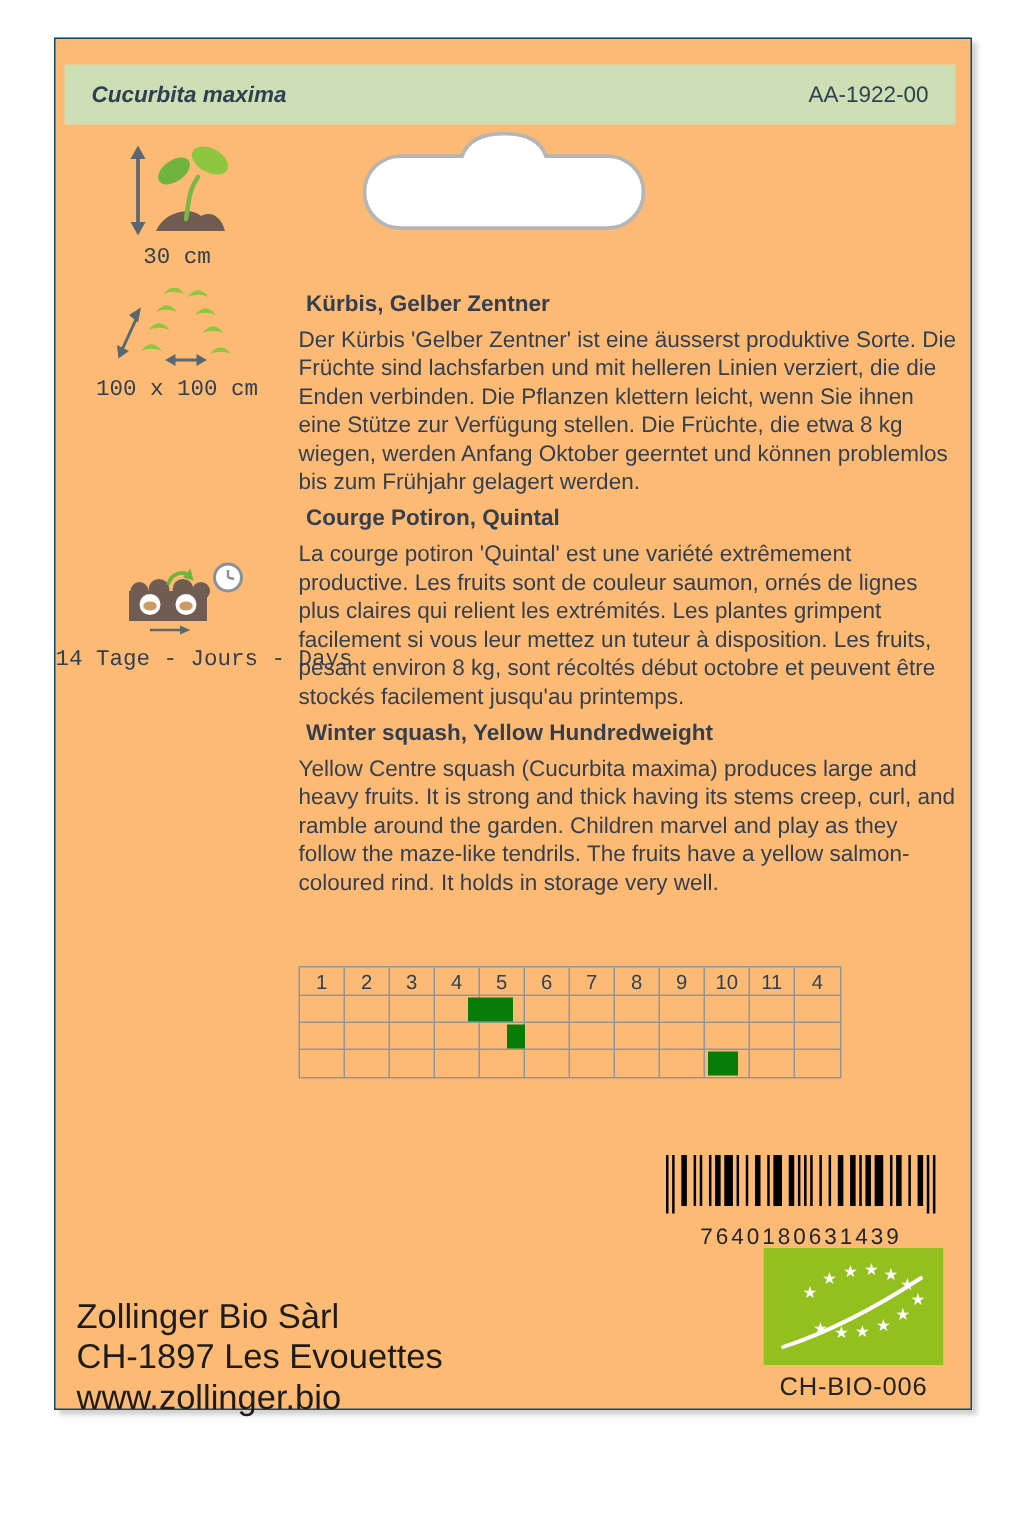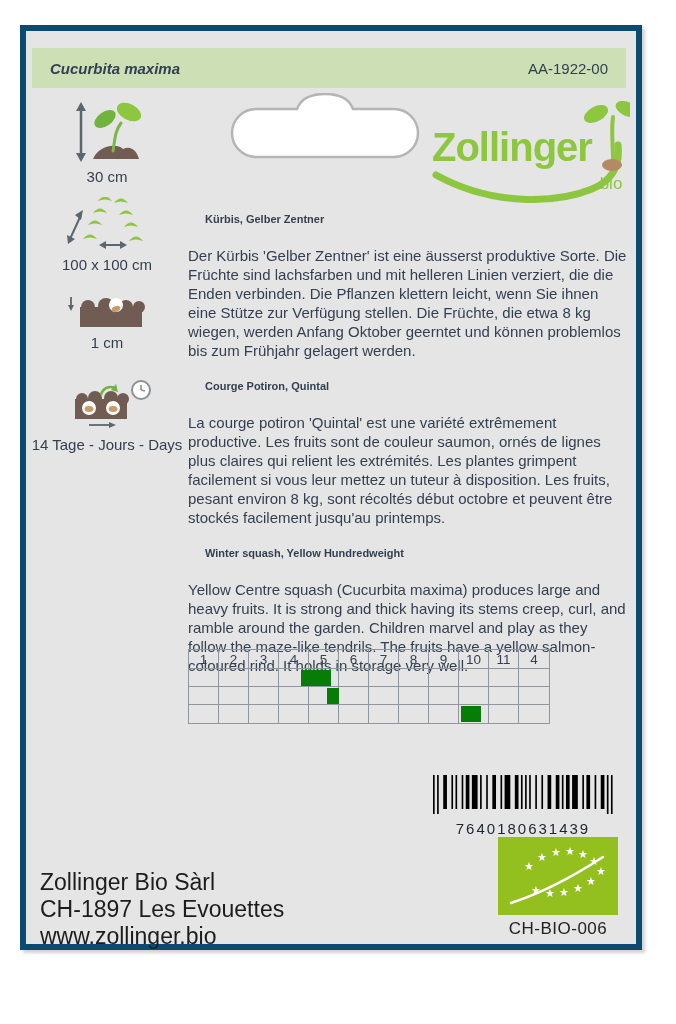--- a/index.html
+++ b/index.html
@@ -1,41 +1,41 @@
 <!DOCTYPE html>
 <html><head>
 <meta charset="utf-8">
 <style>
   html,body{margin:0;padding:0;background:#fff;}
   .page{position:relative;width:676px;height:1024px;background:#ffffff;
         font-family:"Liberation Sans",sans-serif;color:#333f50;overflow:hidden;}
-  .card{position:absolute;left:20px;top:25px;width:610px;height:913px;background:#e5e5e5;
-        border:6px solid #0c4a6e;box-shadow:3px 3px 3px rgba(0,0,0,.18);}
+  .card{position:absolute;left:36px;top:25px;width:610px;height:913px;background:#fdba74;
+        border:1px solid #0c4a6e;box-shadow:3px 3px 3px rgba(0,0,0,.18);}
 
   
   .topbar{position:absolute;left:6px;top:17px;width:594px;height:40px;background:#cddfb5;
           display:flex;align-items:center;justify-content:space-between;padding:0 18px;box-sizing:border-box;}
   .species{font-style:italic;font-weight:700;font-size:15px;}
   .refnum{font-weight:400;font-size:15px;}
 
   
   .hangslot{position:absolute;left:204px;top:62px;}
 
   
   .logo{position:absolute;right:6px;top:70px;width:200px;height:122px;}
 
   
-  .spec{position:absolute;left:0;width:162px;text-align:center;}
+  .spec{position:absolute;left:0;width:162px;text-align:center;font-family:Liberation Mono, monospace;}
   .spec .cap{font-size:15px;margin-top:5px;white-space:nowrap;}
   .spec svg{display:block;margin:0 auto;}
   .spec1{top:70px;} .spec2{top:166px;} .spec3{top:262px;} .spec4{top:348px;}
 
   
   .descs{position:absolute;left:162px;top:162px;width:440px;font-size:15px;line-height:19px;}
-  .descs h3{margin:17px;font-size:11px;line-height:19px;font-weight:700;}
+  .descs h3{margin:5px;font-size:15px;line-height:19px;font-weight:700;}
   .descs p{margin:0;}
 
   
   .cal{position:absolute;left:162px;top:618px;display:flex;}
   .cal-labels{width:57px;padding-top:19px;box-sizing:border-box;}
   .cal-label{height:18px;line-height:18px;font-size:14.5px;}
   .cal-grid{position:relative;width:360px;border:1.5px solid #8f96a0;box-sizing:content-box;
             display:grid;grid-template-columns:repeat(12,1fr);grid-template-rows:19px 18px 18px 18px;}
   .cal-cell{border-right:1.5px solid #8f96a0;border-bottom:1.5px solid #8f96a0;}
   .cal-cell:nth-child(12n){border-right:none;}
@@ -62,33 +62,20 @@
 
     <div class="topbar">
       <span class="species">Cucurbita maxima</span>
       <span class="refnum">AA-1922-00</span>
     </div>
 
     <svg class="hangslot" width="190" height="66" viewBox="0 0 190 66">
       <path d="M26,16 H67 C71,5 81,1 95,1 C109,1 119,5 123,16 H164 A24,24 0 0 1 164,64 H26 A24,24 0 0 1 26,16 Z" fill="#ffffff" stroke="#b5b5b5" stroke-width="2.5"></path>
     </svg>
 
-    <div class="logo">
-      <svg width="200" height="122" viewBox="0 0 200 122">
-        <path d="M6,74 C64,106 128,102 162,88 C184,79 190,62 188,44" fill="none" stroke="#8dc63f" stroke-width="7" stroke-linecap="round"></path>
-        <text x="2" y="60" font-size="40" font-weight="bold" fill="#8dc63f" font-family="Liberation Sans, sans-serif" letter-spacing="-1">Zollinger</text>
-        <g>
-          <path d="M183,60 C183,42 181,30 183,16" fill="none" stroke="#8dc63f" stroke-width="4" stroke-linecap="round"></path>
-          <ellipse cx="166" cy="13" rx="13" ry="7.5" fill="#8dc63f" transform="rotate(-28 166 13)"></ellipse>
-          <ellipse cx="197" cy="8" rx="12" ry="7" fill="#8dc63f" transform="rotate(24 197 8)"></ellipse>
-          <ellipse cx="182" cy="64" rx="10" ry="6" fill="#b48a66"></ellipse>
-        </g>
-        <text x="181" y="88" font-size="17" fill="#8dc63f" text-anchor="middle" font-family="Liberation Sans, sans-serif">bio</text>
-      </svg>
-    </div>
 
     <div class="spec spec1">
       <svg width="72" height="62" viewBox="0 0 72 62">
         <line x1="10" y1="8" x2="10" y2="54" stroke="#5b6770" stroke-width="2.5"></line>
         <polygon points="10,1 5,10 15,10" fill="#5b6770"></polygon>
         <polygon points="10,61 5,52 15,52" fill="#5b6770"></polygon>
         <path d="M22,58 C28,44 46,42 52,48 C60,44 66,50 68,58 Z" fill="#705c52"></path>
         <path d="M42,50 C44,38 44,30 50,22" fill="none" stroke="#7ab648" stroke-width="3" stroke-linecap="round"></path>
         <ellipse cx="34" cy="18" rx="12" ry="7" fill="#6fb43c" transform="rotate(-35 34 18)"></ellipse>
         <ellipse cx="58" cy="11" rx="13" ry="8" fill="#8dc63f" transform="rotate(28 58 11)"></ellipse>
@@ -111,34 +98,20 @@
         <line x1="8" y1="42" x2="19" y2="18" stroke="#5b6770" stroke-width="2"></line>
         <polygon points="21,13 13,18 19,23" fill="#5b6770"></polygon>
         <polygon points="6,47 5,38 13,42" fill="#5b6770"></polygon>
         <line x1="42" y1="48" x2="60" y2="48" stroke="#5b6770" stroke-width="2"></line>
         <polygon points="37,48 44,44 44,52" fill="#5b6770"></polygon>
         <polygon points="65,48 58,44 58,52" fill="#5b6770"></polygon>
       </svg>
       <div class="cap">100 x 100 cm</div>
     </div>
 
-    <div class="spec spec3">
-      <svg width="82" height="36" viewBox="0 0 82 36">
-        <line x1="5" y1="4" x2="5" y2="14" stroke="#5b6770" stroke-width="1.8"></line>
-        <polygon points="5,18 2,12 8,12" fill="#5b6770"></polygon>
-        <rect x="14" y="14" width="62" height="20" fill="#705c52"></rect>
-        <circle cx="22" cy="14" r="7" fill="#705c52"></circle>
-        <circle cx="40" cy="13" r="8" fill="#705c52"></circle>
-        <circle cx="60" cy="14" r="7" fill="#705c52"></circle>
-        <circle cx="73" cy="14" r="6" fill="#705c52"></circle>
-        <circle cx="50" cy="12" r="7" fill="#ffffff"></circle>
-        <ellipse cx="50" cy="16" rx="4.5" ry="2.8" fill="#c89a64" transform="rotate(-18 50 16)"></ellipse>
-      </svg>
-      <div class="cap">1 cm</div>
-    </div>
 
     <div class="spec spec4">
       <svg width="100" height="52" viewBox="0 0 100 52">
         <circle cx="84" cy="11" r="9" fill="#fff" stroke="#8a9097" stroke-width="2"></circle>
         <line x1="84" y1="11" x2="84" y2="6" stroke="#8a9097" stroke-width="1.6"></line>
         <line x1="84" y1="11" x2="88" y2="12" stroke="#8a9097" stroke-width="1.6"></line>
         <rect x="18" y="20" width="52" height="20" fill="#705c52"></rect>
         <circle cx="25" cy="20" r="6" fill="#705c52"></circle>
         <circle cx="38" cy="19" r="7" fill="#705c52"></circle>
         <circle cx="54" cy="19" r="7" fill="#705c52"></circle>

